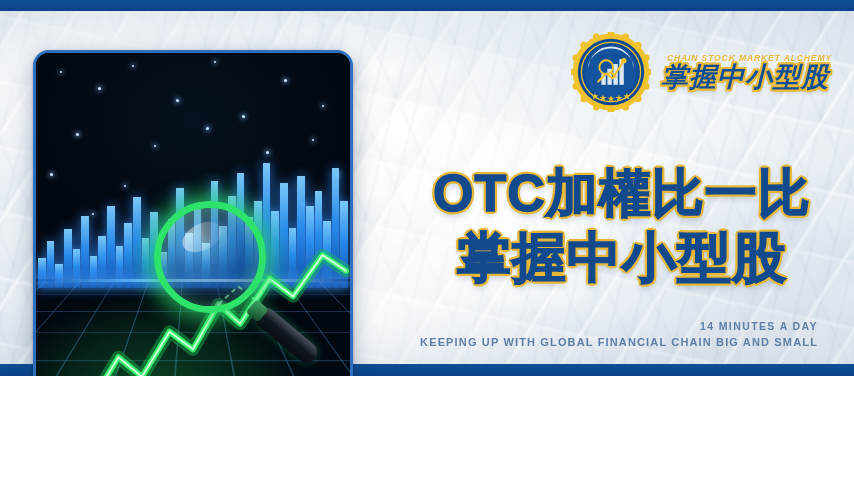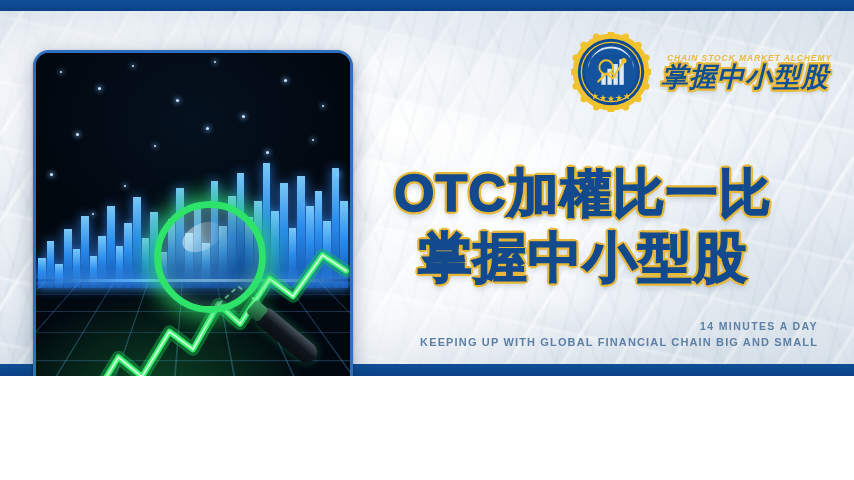--- a/index.html
+++ b/index.html
@@ -191,21 +191,21 @@
     paint-order:stroke fill;
     text-shadow:
       2px 0 0 #e8b93a, -2px 0 0 #e8b93a, 0 2px 0 #e8b93a, 0 -2px 0 #e8b93a,
       1.6px 1.6px 0 #e8b93a, -1.6px 1.6px 0 #e8b93a, 1.6px -1.6px 0 #e8b93a, -1.6px -1.6px 0 #e8b93a,
       0 3px 4px rgba(30,60,100,.28);
   }
 
   
   .headline {
     position:absolute;
-    left:352px; top:166px; width:462px;
+    left:391px; top:166px; width:462px;
     text-align:center;
   }
   .hl {
     display:block;
     font-weight:bold;
     color:#134a8e;
     line-height:1.06;
     letter-spacing:1px;
     white-space:nowrap;
     -webkit-text-stroke:1.5px #134a8e;

